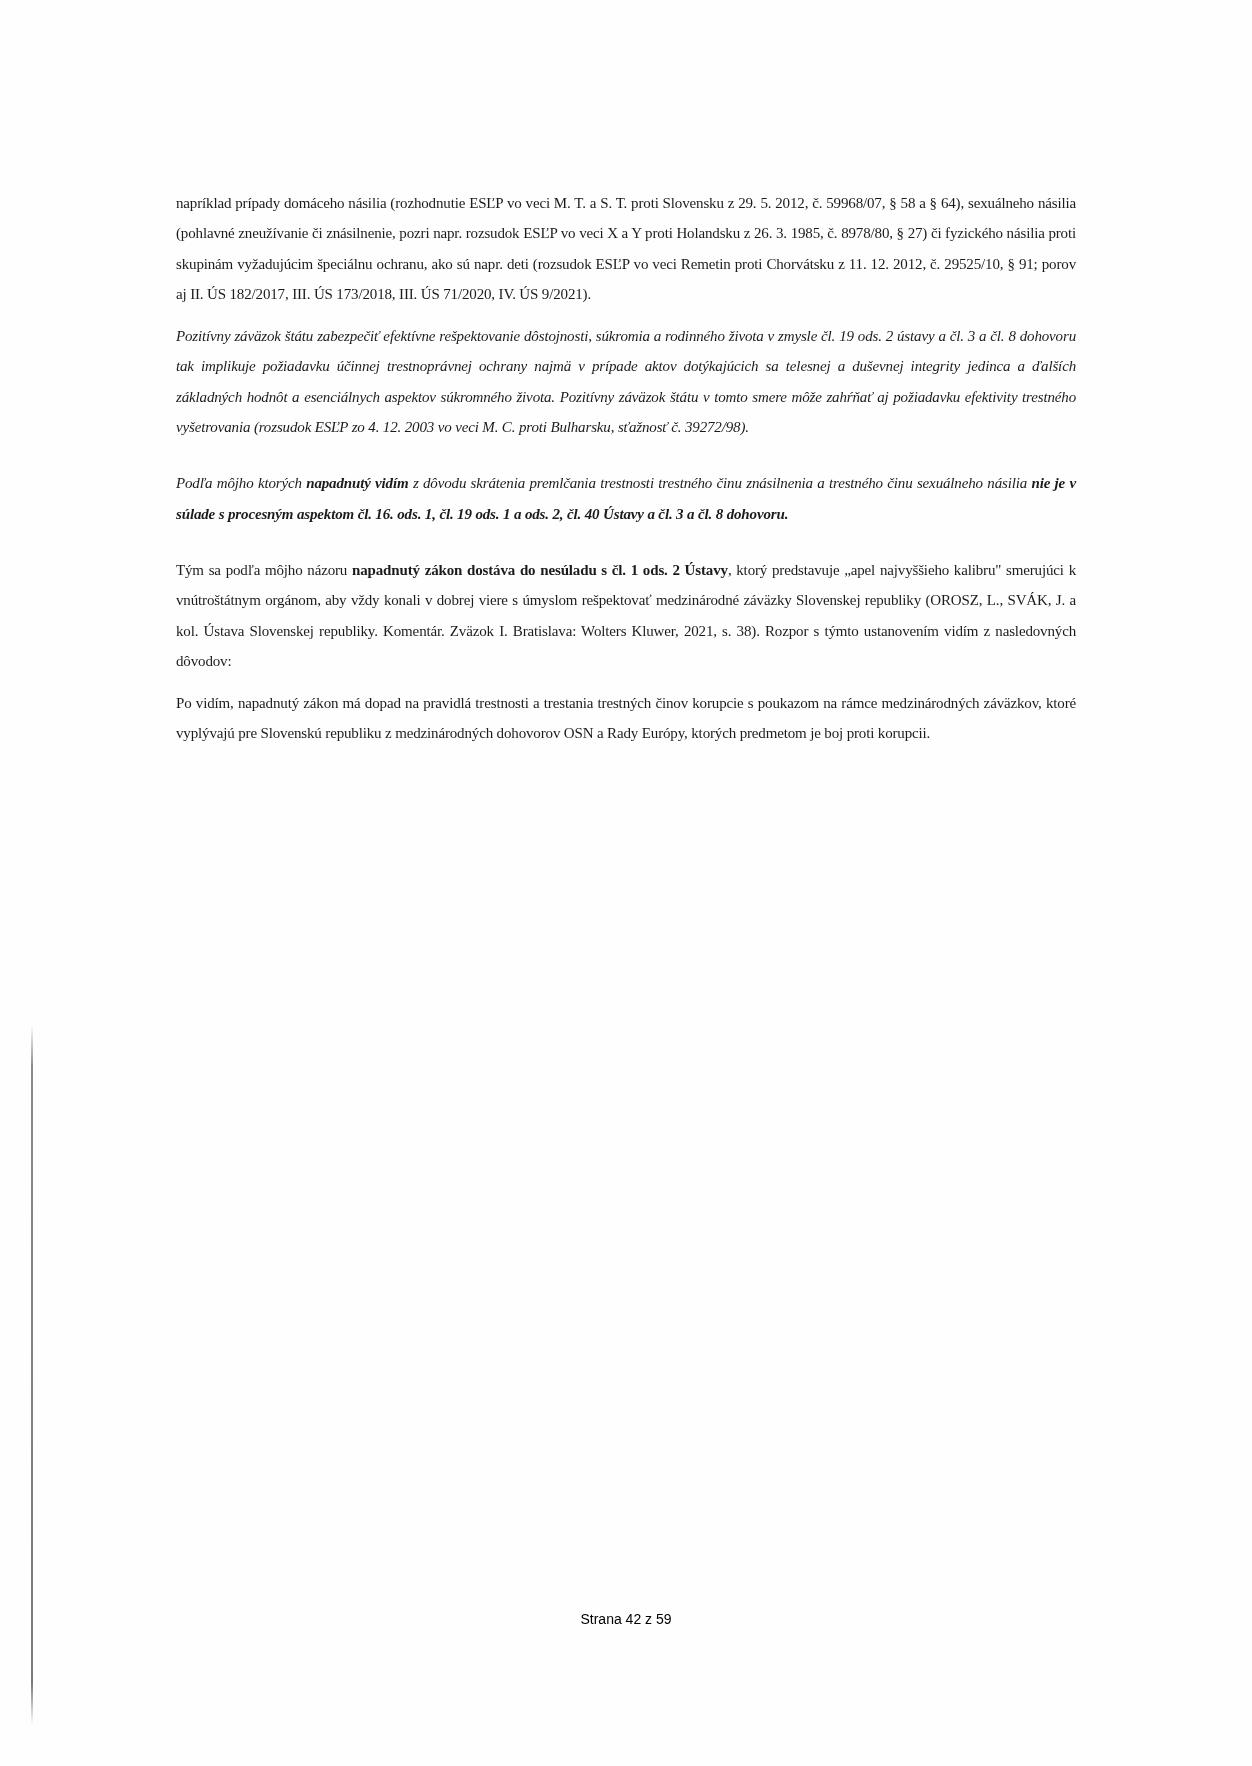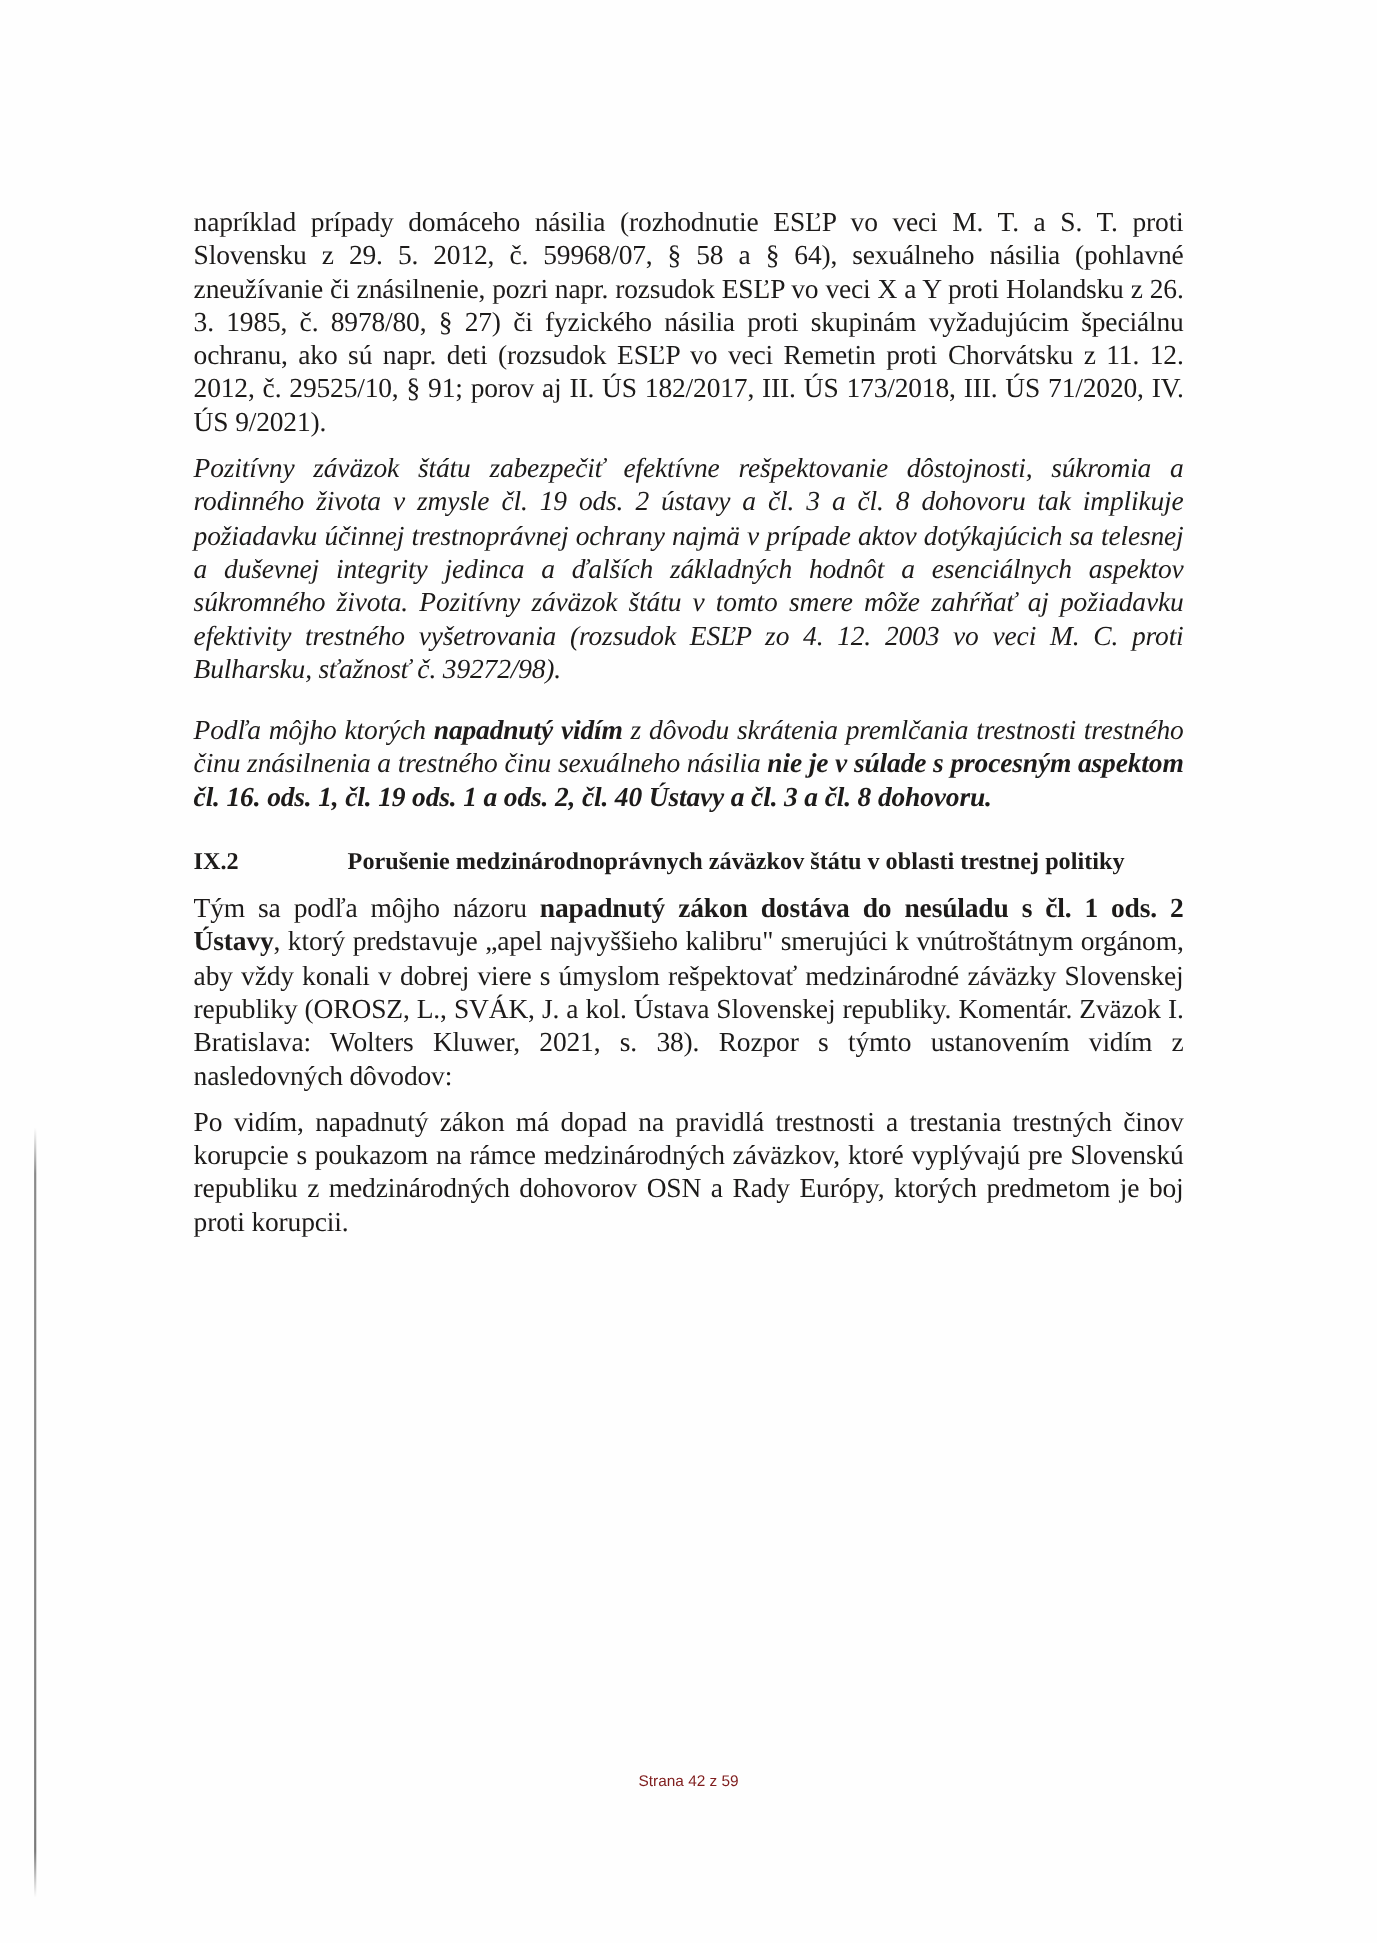--- a/index.html
+++ b/index.html
@@ -31,21 +31,21 @@
       background: linear-gradient(to bottom, rgba(120,120,120,0) 0%, #8a8a8a 6%, #7a7a7a 94%, rgba(120,120,120,0) 100%);
     }
     .column {
       position: absolute;
       left: 176px;
       top: 188px;
       width: 900px;
     }
     p.body {
       margin: 0 0 12px 0;
-      font-size: 25px;
+      font-size: 15px;
       line-height: 30.3px;
       text-align: justify;
       hyphens: none;
       letter-spacing: -0.15px;
     }
     p.body b {
       font-weight: bold;
     }
     .gap-large { margin-bottom: 26px !important; font-style: italic; }
     .heading {
@@ -65,37 +65,33 @@
       text-align-last: left;
     }
     .footer {
       position: absolute;
       left: 0;
       width: 1252px;
       top: 1611px;
       text-align: center;
       font-family: "Liberation Sans", "DejaVu Sans", sans-serif;
       font-size: 14px;
-      color: #7f1d1d;
+      color: #000000;
     }
   </style>
 </head>
 <body>
 
 <div class="page">
   <div class="scan-line"></div>
 
   <div class="column">
     <p class="body"><span>napríklad prípady domáceho násilia (rozhodnutie ESĽP vo veci M. T. a S. T. proti Slovensku z 29. 5. 2012, č. 59968/07, § 58 a § 64), sexuálneho násilia (pohlavné zneužívanie či znásilnenie, pozri napr. rozsudok ESĽP vo veci X a Y proti Holandsku z 26. 3. 1985, č. 8978/80, § 27) či fyzického násilia proti skupinám vyžadujúcim špeciálnu ochranu, ako sú napr. deti (rozsudok ESĽP vo veci Remetin proti Chorvátsku z 11. 12. 2012, č. 29525/10, § 91; porov aj II. ÚS 182/2017, III. ÚS 173/2018, III. ÚS 71/2020, IV. ÚS 9/2021).</span></p>
     <p class="body gap-large"><span>Pozitívny záväzok štátu zabezpečiť efektívne rešpektovanie dôstojnosti, súkromia a rodinného života v zmysle čl. 19 ods. 2 ústavy a čl. 3 a čl. 8 dohovoru tak implikuje požiadavku účinnej trestnoprávnej ochrany najmä v prípade aktov dotýkajúcich sa telesnej a duševnej integrity jedinca a ďalších základných hodnôt a esenciálnych aspektov súkromného života. Pozitívny záväzok štátu v tomto smere môže zahŕňať aj požiadavku efektivity trestného vyšetrovania (rozsudok ESĽP zo 4. 12. 2003 vo veci M. C. proti Bulharsku, sťažnosť č. 39272/98).</span></p>
     <p class="body gap-large"><span>Podľa môjho ktorých </span><b>napadnutý vidím</b><span> z dôvodu skrátenia premlčania trestnosti trestného činu znásilnenia a trestného činu sexuálneho násilia </span><b>nie je v súlade s procesným aspektom čl. 16. ods. 1, čl. 19 ods. 1 a ods. 2, čl. 40 Ústavy a čl. 3 a čl. 8 dohovoru.</b></p>
 
-    <div class="heading">
-      <span class="num">IX.2</span>
-      <span class="title">Porušenie medzinárodnoprávnych záväzkov štátu v oblasti trestnej politiky</span>
-    </div>
 
     <p class="body"><span>Tým sa podľa môjho názoru </span><b>napadnutý zákon dostáva do nesúladu s čl. 1 ods. 2 Ústavy</b><span>, ktorý predstavuje „apel najvyššieho kalibru" smerujúci k vnútroštátnym orgánom, aby vždy konali v dobrej viere s úmyslom rešpektovať medzinárodné záväzky Slovenskej republiky (OROSZ, L., SVÁK, J. a kol. Ústava Slovenskej republiky. Komentár. Zväzok I. Bratislava: Wolters Kluwer, 2021, s. 38). Rozpor s týmto ustanovením vidím z nasledovných dôvodov:</span></p>
     <p class="body"><span>Po vidím, napadnutý zákon má dopad na pravidlá trestnosti a trestania trestných činov korupcie s poukazom na rámce medzinárodných záväzkov, ktoré vyplývajú pre Slovenskú republiku z medzinárodných dohovorov OSN a Rady Európy, ktorých predmetom je boj proti korupcii.</span></p>
   </div>
 
   <div class="footer">Strana 42 z 59</div>
 </div>
 
 </body></html>

